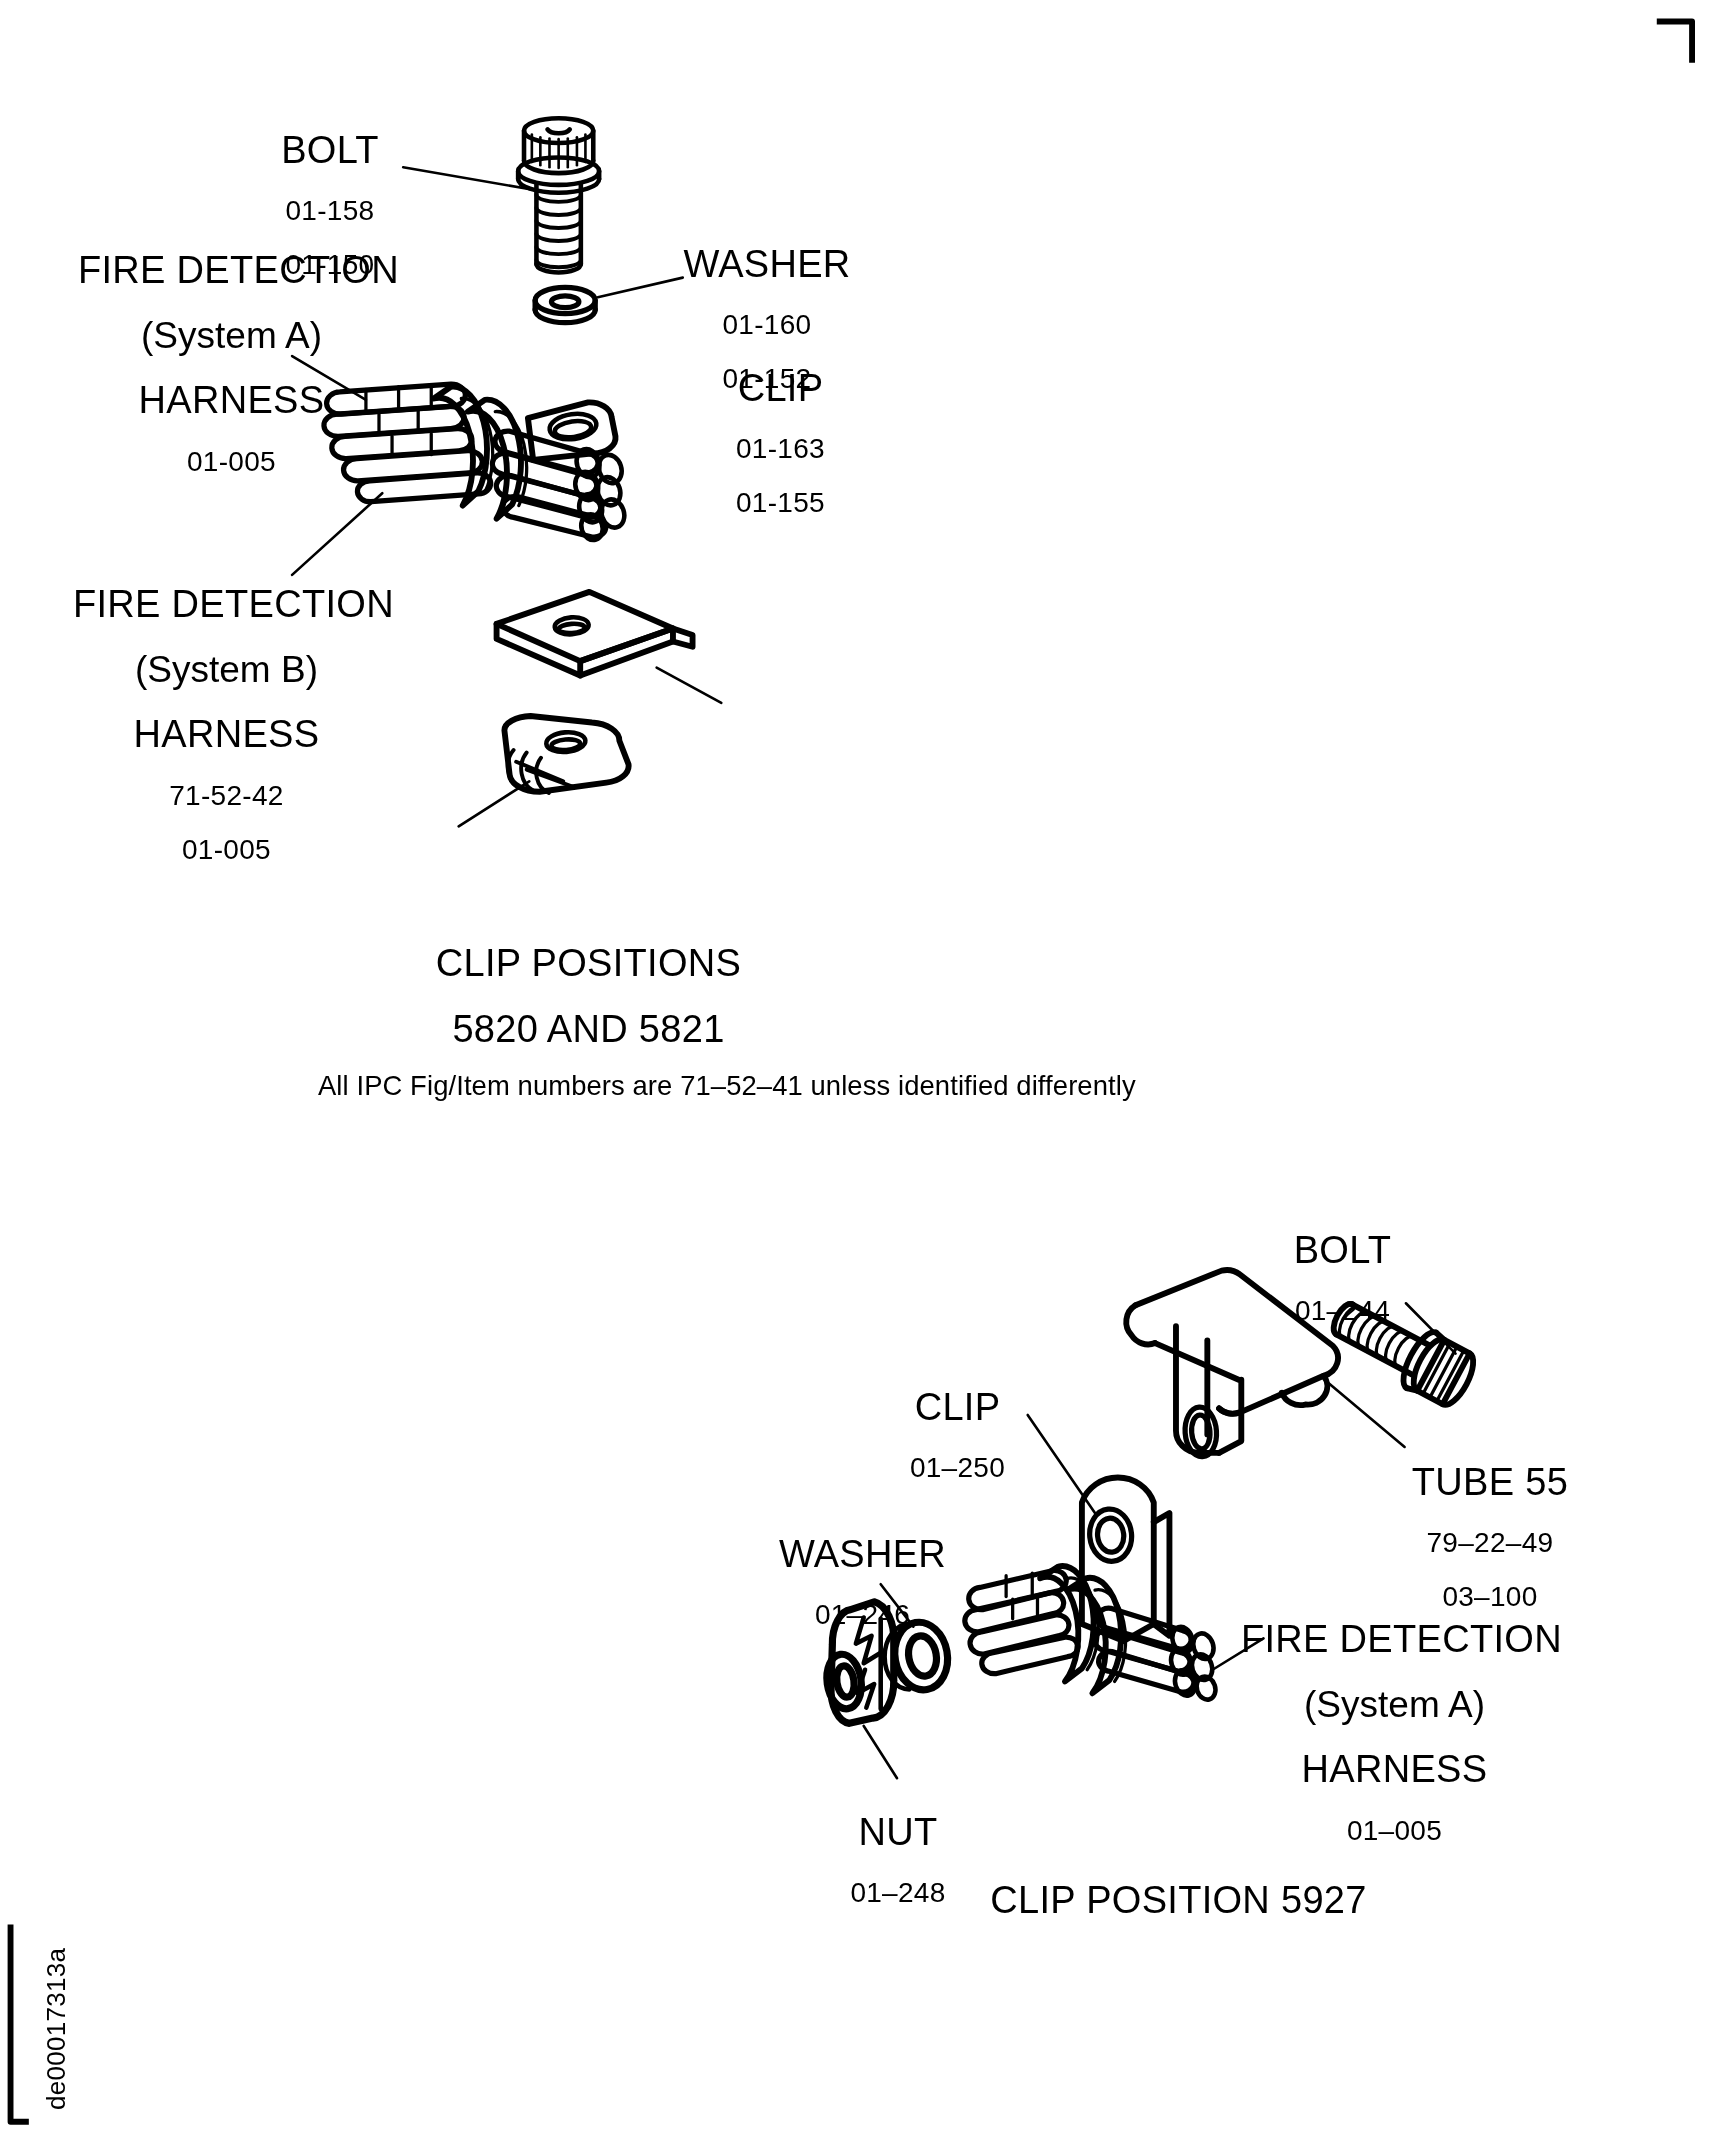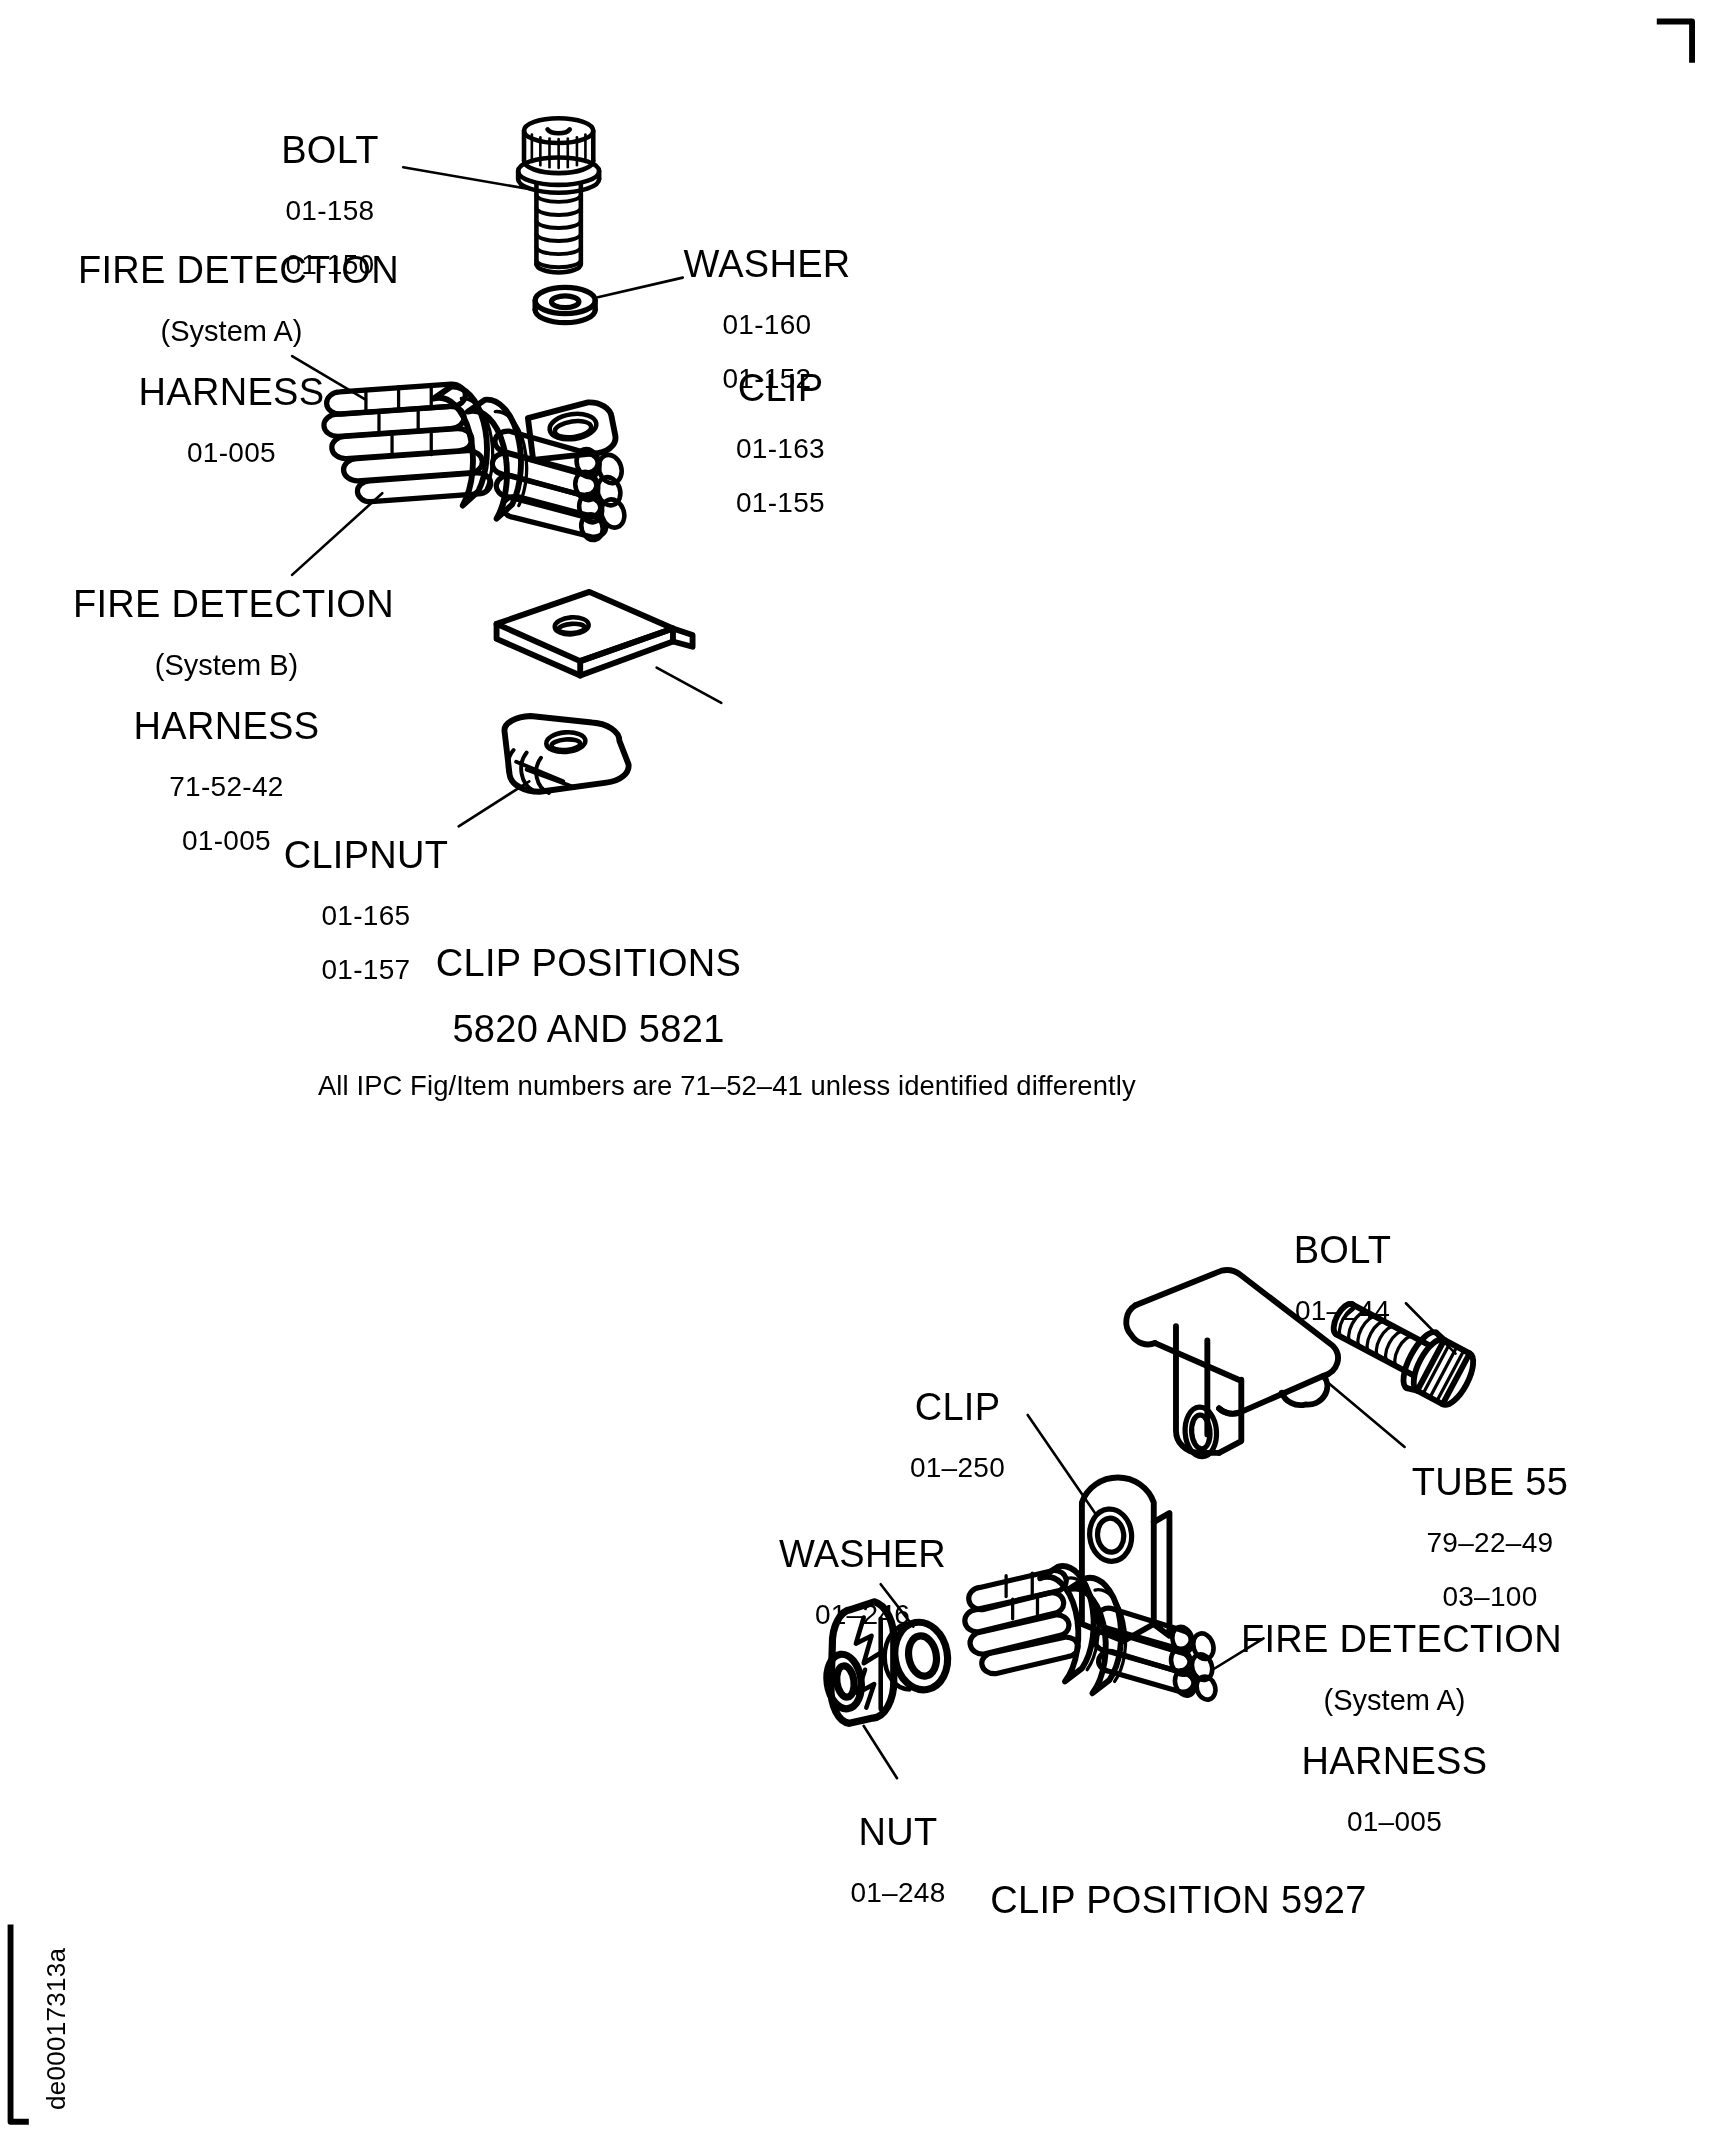--- a/index.html
+++ b/index.html
@@ -39,21 +39,21 @@
   .label.ctr { text-align: center; }
   .l-title {
     font-size: 38px;
     letter-spacing: 0.3px;
   }
   .l-num {
     font-size: 28px;
     letter-spacing: 0.3px;
   }
   .l-sub {
-    font-size: 29px;
+    font-size: 37px;
   }
   .caption-note {
     position: absolute;
     font-size: 27.4px;
     white-space: pre;
     letter-spacing: 0.1px;
   }
   .vert-id {
     position: absolute;
     font-size: 26px;
@@ -375,25 +375,20 @@
 
   <div class="label ctr" style="left:73px; top:559px; width:307px;">
     <div class="l-title">FIRE DETECTION</div>
     <div class="l-sub">(System B)</div>
     <div class="l-title">HARNESS</div>
     <div class="l-num">71-52-42</div>
     <div class="l-num">01-005</div>
   </div>
 
 
-  <div class="label ctr" style="left:278px; top:810px; width:176px;">
-    <div class="l-title">CLIPNUT</div>
-    <div class="l-num">01-165</div>
-    <div class="l-num">01-157</div>
-  </div>
 
   <div class="label ctr" style="left:425px; top:918px; width:327px;">
     <div class="l-title">CLIP POSITIONS</div>
     <div class="l-title">5820 AND 5821</div>
   </div>
 
   <div class="caption-note" style="left:318px; top:1070px;">All IPC Fig/Item numbers are 71–52–41 unless identified differently</div>
 
   <div class="label ctr" style="left:1248px; top:1205px; width:189px;">
     <div class="l-title">BOLT</div>

